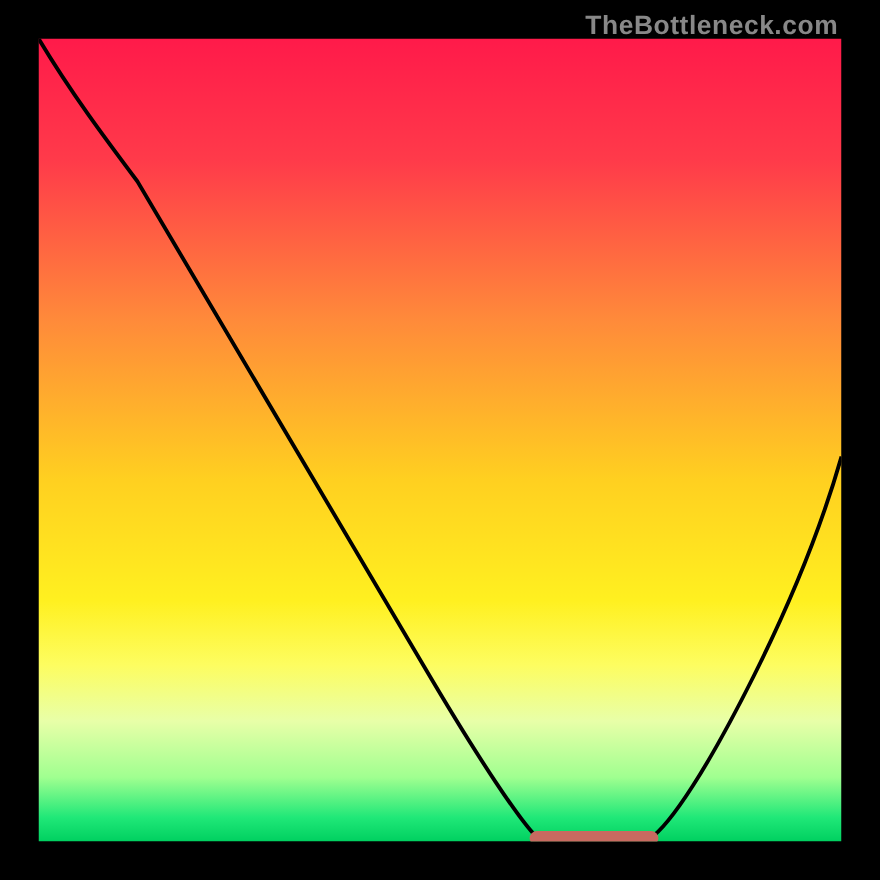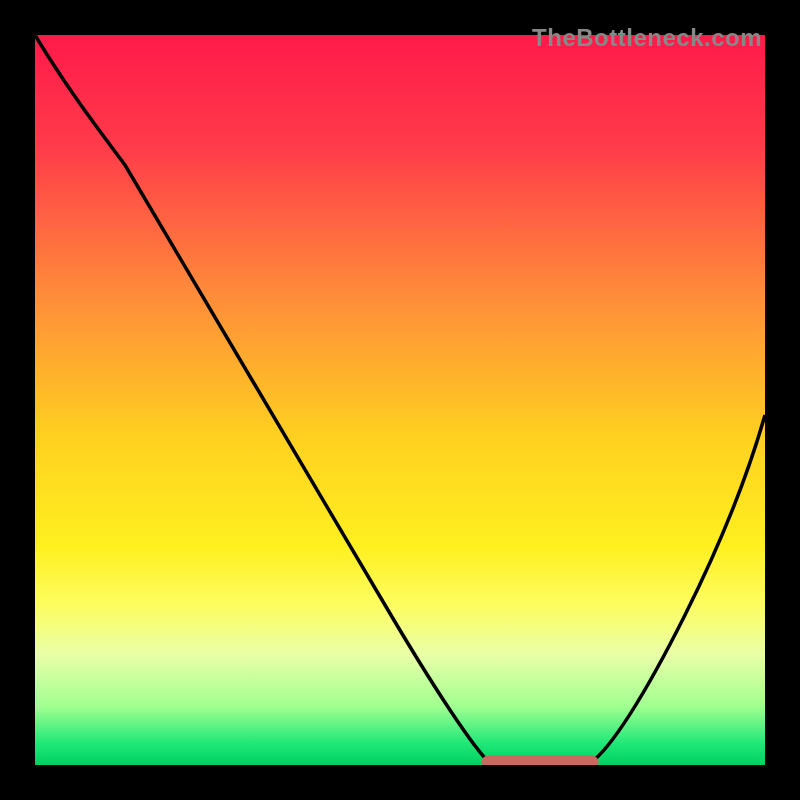--- a/index.html
+++ b/index.html
@@ -1,21 +1,21 @@
 <!DOCTYPE html>
 <html><head>
 <meta charset="utf-8">
 <style>
   * { margin: 0; padding: 0; box-sizing: border-box; }
   body { width: 800px; height: 800px; overflow: hidden; position: relative; font-family: Arial, sans-serif; }
   .chart-container { width: 800px; height: 800px; position: relative; background: #000; }
   .plot-area { position: absolute; left: 35px; top: 35px; width: 730px; height: 730px; }
   .gradient-bg { position: absolute; left: 0; top: 0; width: 100%; height: 100%; }
   .curve-svg { position: absolute; left: 0; top: 0; width: 100%; height: 100%; }
-  .watermark { position: absolute; top: 24px; right: 38px; color: #888; font-size: 24px; font-weight: bold; letter-spacing: 0.5px; }
+  .watermark { position: absolute; top: 10px; right: 38px; color: #888; font-size: 24px; font-weight: bold; letter-spacing: 0.5px; }
 </style>
 </head>
 <body>
 
 <div class="chart-container">
 
   <div class="plot-area">
 
     <svg class="gradient-bg" viewBox="0 0 730 730" preserveAspectRatio="none">
       <defs>

